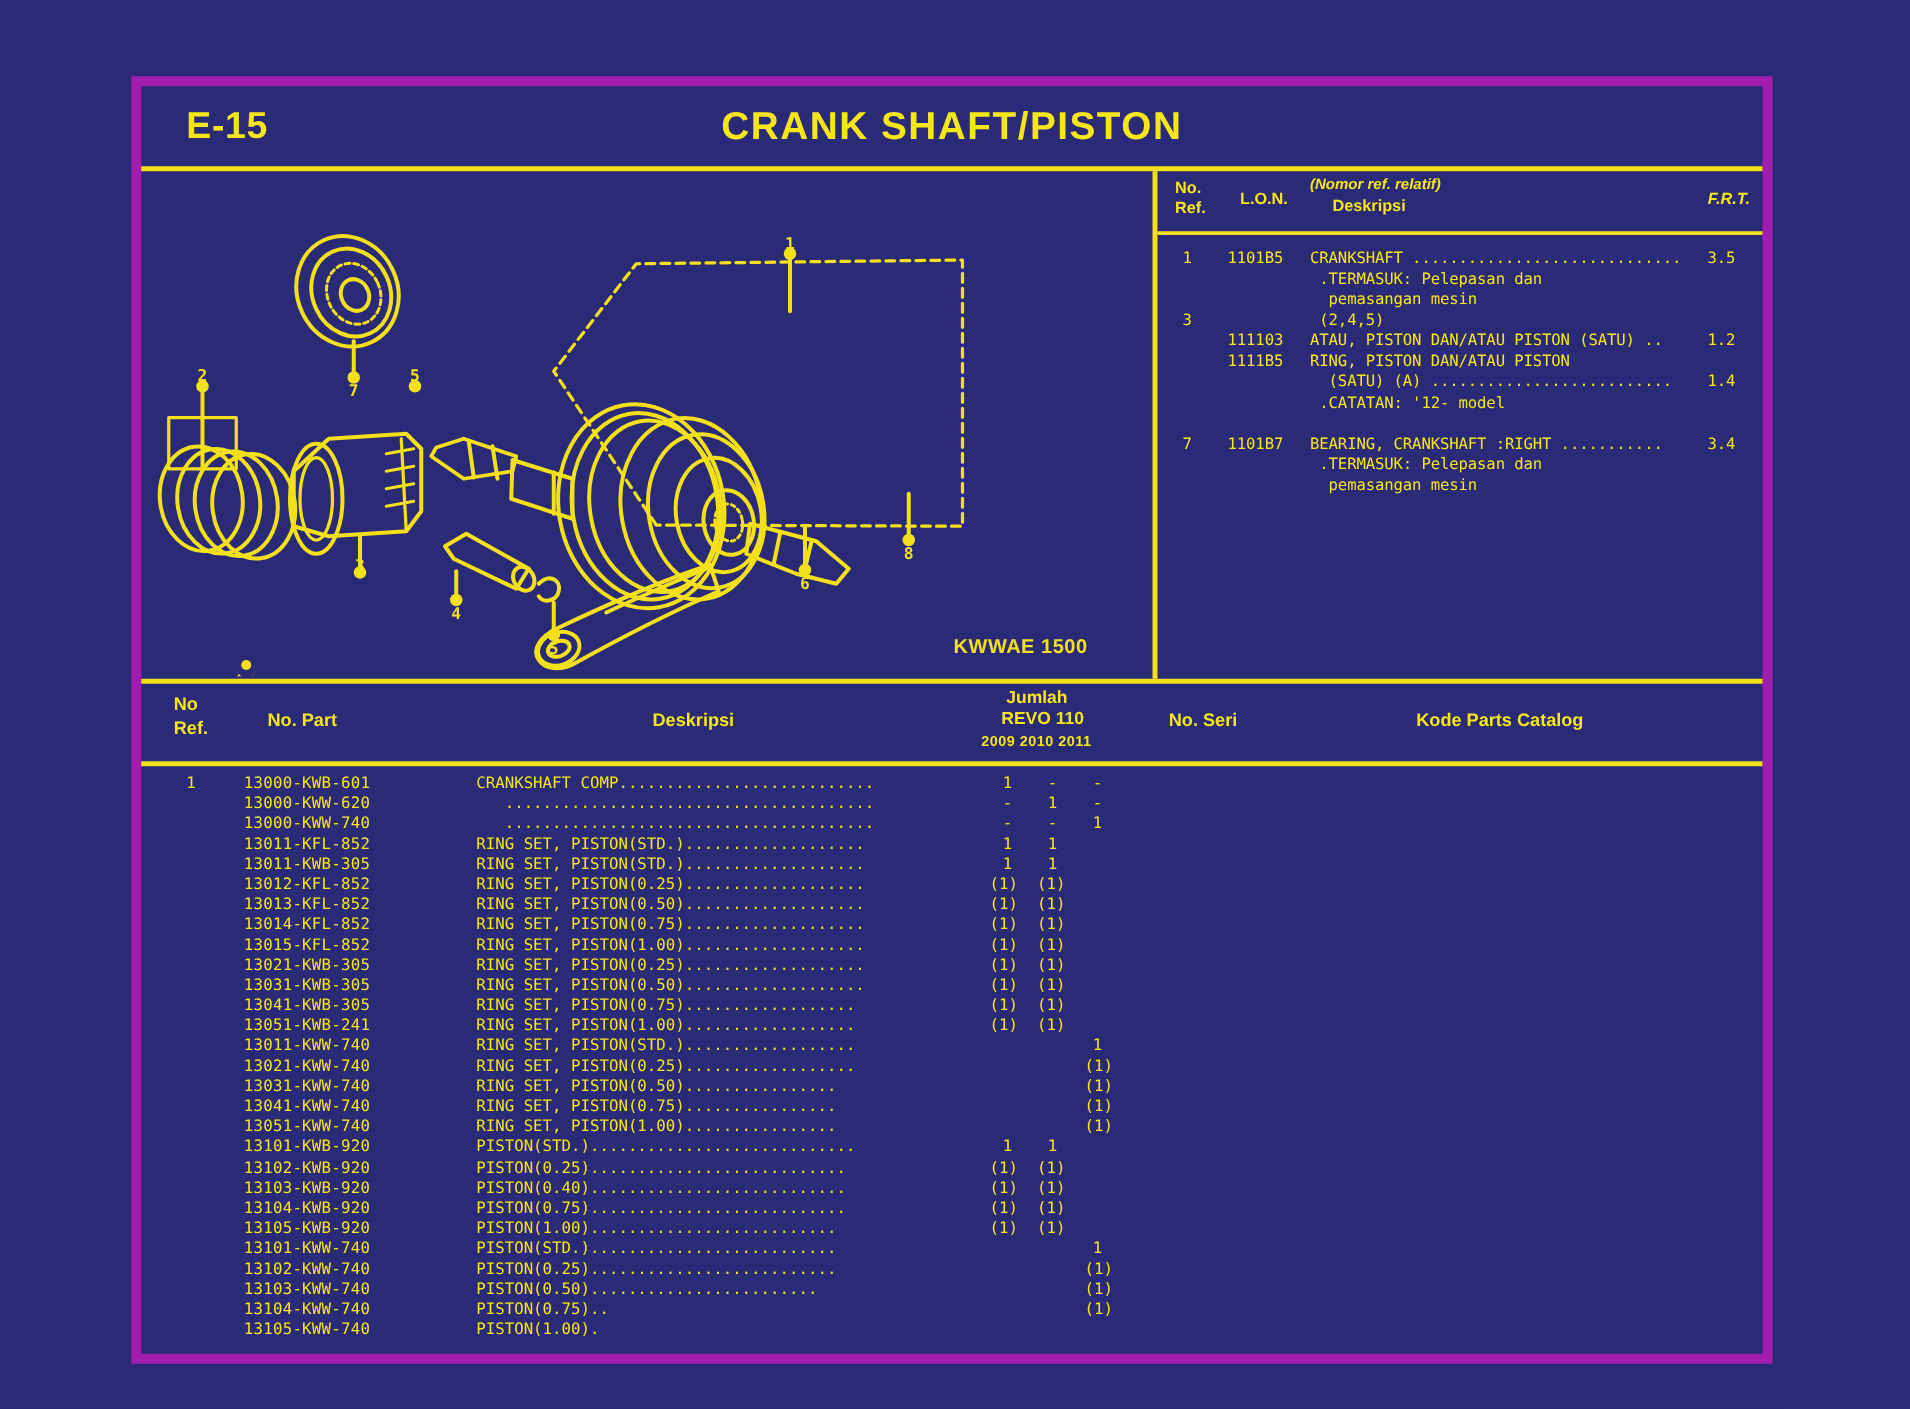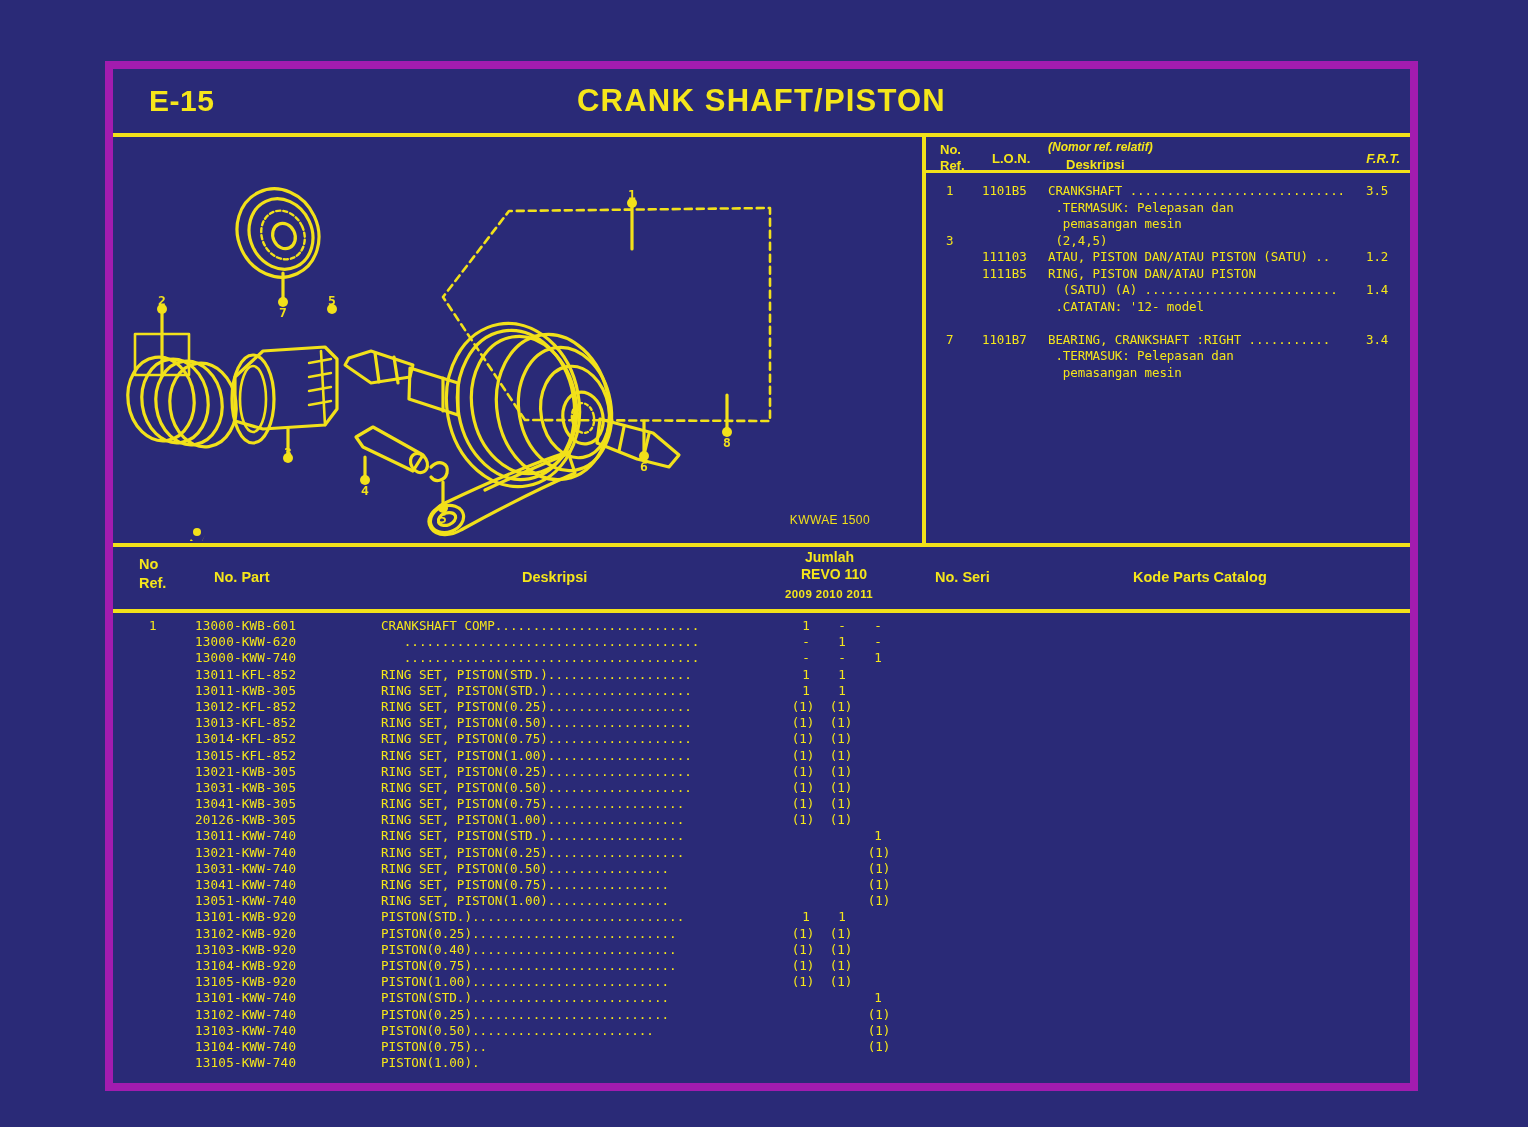--- a/index.html
+++ b/index.html
@@ -50,31 +50,31 @@
   .illus{
     position:relative;
     width:813px;
     border-right:4px solid #f2e11a;
     box-sizing:border-box;
     overflow:hidden;
   }
   .illus svg{position:absolute;left:0;top:0;}
   .watermark{
     position:absolute; right:52px; bottom:16px;
-    font-size:12px; font-weight:normal; letter-spacing:.4px;
+    font-size:16px; font-weight:bold; letter-spacing:.4px;
     color:#f2e11a;
   }
   
   .frt{
     flex:1;
     position:relative;
     font-family:"DejaVu Sans Mono", monospace;
   }
   .frt-head{
-    height:36px;
+    height:51px;
     border-bottom:3px solid #f2e11a;
     position:relative;
     box-sizing:border-box;
     font-family:"Liberation Sans", sans-serif;
     font-weight:bold;
     font-size:13px;
     padding-left:33px;
   }
   .fh{position:absolute;}
   .fh-noref{left:14px; top:5px; line-height:1.25;}
@@ -292,21 +292,21 @@
       <div class="prow"><span class="p-ref"></span><span class="p-part">13000-KWW-740</span><span class="p-desc">   .......................................</span><span class="p-q1">-</span><span class="p-q2">-</span><span class="p-q3">1</span></div>
       <div class="prow"><span class="p-ref"></span><span class="p-part">13011-KFL-852</span><span class="p-desc">RING SET, PISTON(STD.)...................</span><span class="p-q1">1</span><span class="p-q2">1</span><span class="p-q3"></span></div>
       <div class="prow"><span class="p-ref"></span><span class="p-part">13011-KWB-305</span><span class="p-desc">RING SET, PISTON(STD.)...................</span><span class="p-q1">1</span><span class="p-q2">1</span><span class="p-q3"></span></div>
       <div class="prow"><span class="p-ref"></span><span class="p-part">13012-KFL-852</span><span class="p-desc">RING SET, PISTON(0.25)...................</span><span class="p-q-wide1">(1)</span><span class="p-q-wide2">(1)</span><span class="p-q-wide3"></span></div>
       <div class="prow"><span class="p-ref"></span><span class="p-part">13013-KFL-852</span><span class="p-desc">RING SET, PISTON(0.50)...................</span><span class="p-q-wide1">(1)</span><span class="p-q-wide2">(1)</span><span class="p-q-wide3"></span></div>
       <div class="prow"><span class="p-ref"></span><span class="p-part">13014-KFL-852</span><span class="p-desc">RING SET, PISTON(0.75)...................</span><span class="p-q-wide1">(1)</span><span class="p-q-wide2">(1)</span><span class="p-q-wide3"></span></div>
       <div class="prow"><span class="p-ref"></span><span class="p-part">13015-KFL-852</span><span class="p-desc">RING SET, PISTON(1.00)...................</span><span class="p-q-wide1">(1)</span><span class="p-q-wide2">(1)</span><span class="p-q-wide3"></span></div>
       <div class="prow"><span class="p-ref"></span><span class="p-part">13021-KWB-305</span><span class="p-desc">RING SET, PISTON(0.25)...................</span><span class="p-q-wide1">(1)</span><span class="p-q-wide2">(1)</span><span class="p-q-wide3"></span></div>
       <div class="prow"><span class="p-ref"></span><span class="p-part">13031-KWB-305</span><span class="p-desc">RING SET, PISTON(0.50)...................</span><span class="p-q-wide1">(1)</span><span class="p-q-wide2">(1)</span><span class="p-q-wide3"></span></div>
       <div class="prow"><span class="p-ref"></span><span class="p-part">13041-KWB-305</span><span class="p-desc">RING SET, PISTON(0.75)..................</span><span class="p-q-wide1">(1)</span><span class="p-q-wide2">(1)</span><span class="p-q-wide3"></span></div>
-      <div class="prow"><span class="p-ref"></span><span class="p-part">20126-KWB-305</span><span class="p-desc">RING SET, PISTON(1.00)..................</span><span class="p-q-wide1">(1)</span><span class="p-q-wide2">(1)</span><span class="p-q-wide3"></span></div>
+      <div class="prow"><span class="p-ref"></span><span class="p-part">13051-KWB-241</span><span class="p-desc">RING SET, PISTON(1.00)..................</span><span class="p-q-wide1">(1)</span><span class="p-q-wide2">(1)</span><span class="p-q-wide3"></span></div>
       <div class="prow"><span class="p-ref"></span><span class="p-part">13011-KWW-740</span><span class="p-desc">RING SET, PISTON(STD.)..................</span><span class="p-q1"></span><span class="p-q2"></span><span class="p-q3">1</span></div>
       <div class="prow"><span class="p-ref"></span><span class="p-part">13021-KWW-740</span><span class="p-desc">RING SET, PISTON(0.25)..................</span><span class="p-q-wide1"></span><span class="p-q-wide2"></span><span class="p-q-wide3">(1)</span></div>
       <div class="prow"><span class="p-ref"></span><span class="p-part">13031-KWW-740</span><span class="p-desc">RING SET, PISTON(0.50)................</span><span class="p-q-wide1"></span><span class="p-q-wide2"></span><span class="p-q-wide3">(1)</span></div>
       <div class="prow"><span class="p-ref"></span><span class="p-part">13041-KWW-740</span><span class="p-desc">RING SET, PISTON(0.75)................</span><span class="p-q-wide1"></span><span class="p-q-wide2"></span><span class="p-q-wide3">(1)</span></div>
       <div class="prow"><span class="p-ref"></span><span class="p-part">13051-KWW-740</span><span class="p-desc">RING SET, PISTON(1.00)................</span><span class="p-q-wide1"></span><span class="p-q-wide2"></span><span class="p-q-wide3">(1)</span></div>
       <div class="prow"><span class="p-ref"></span><span class="p-part">13101-KWB-920</span><span class="p-desc">PISTON(STD.)............................</span><span class="p-q1">1</span><span class="p-q2">1</span><span class="p-q3"></span></div>
       <div class="prow"><span class="p-ref"></span><span class="p-part">13102-KWB-920</span><span class="p-desc">PISTON(0.25)...........................</span><span class="p-q-wide1">(1)</span><span class="p-q-wide2">(1)</span><span class="p-q-wide3"></span></div>
       <div class="prow"><span class="p-ref"></span><span class="p-part">13103-KWB-920</span><span class="p-desc">PISTON(0.40)...........................</span><span class="p-q-wide1">(1)</span><span class="p-q-wide2">(1)</span><span class="p-q-wide3"></span></div>
       <div class="prow"><span class="p-ref"></span><span class="p-part">13104-KWB-920</span><span class="p-desc">PISTON(0.75)...........................</span><span class="p-q-wide1">(1)</span><span class="p-q-wide2">(1)</span><span class="p-q-wide3"></span></div>
       <div class="prow"><span class="p-ref"></span><span class="p-part">13105-KWB-920</span><span class="p-desc">PISTON(1.00)..........................</span><span class="p-q-wide1">(1)</span><span class="p-q-wide2">(1)</span><span class="p-q-wide3"></span></div>

